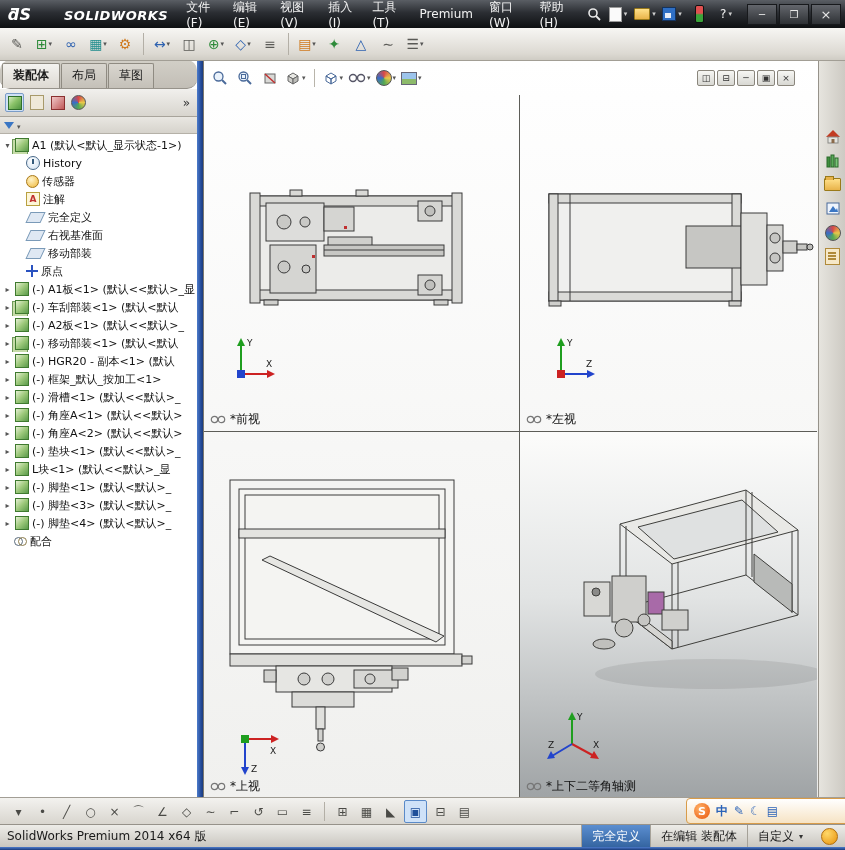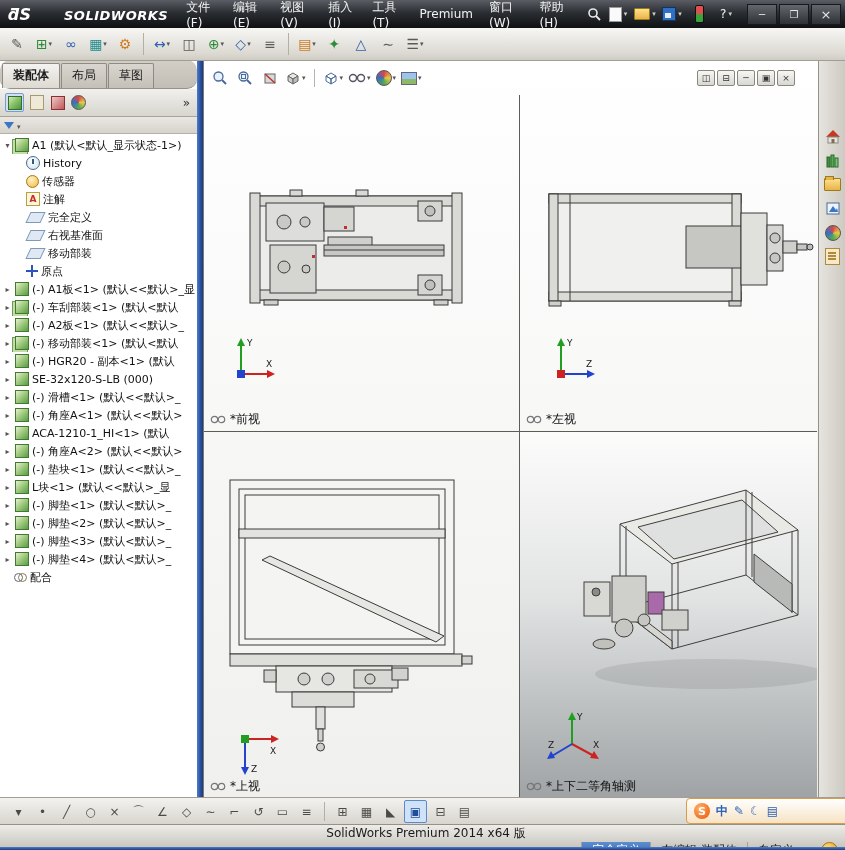--- a/index.html
+++ b/index.html
@@ -131,21 +131,21 @@
   .ime-bar{position:absolute;left:686px;top:798px;width:152px;height:24px;z-index:28;
     background:linear-gradient(#ffffff,#f6e3c4);border:1px solid #d89c4a;border-radius:4px;
     display:flex;align-items:center;gap:6px;padding:0 7px;}
   .ime-logo{width:16px;height:16px;border-radius:50%;color:#fff;font-weight:bold;font-size:11px;
     background:radial-gradient(circle at 35% 32%,#ffb066,#e8540a);display:flex;align-items:center;justify-content:center;}
   .ime-it{font-size:12px;color:#2a62b8;font-weight:bold;}
 
   
   .status-bar{position:absolute;left:0;top:824px;width:845px;height:23px;
     background:linear-gradient(#edece8,#c8c5be);border-top:1px solid #96928a;
-    display:flex;align-items:center;color:#1a1a1a;z-index:26;flex-direction:column;}
+    display:flex;align-items:center;color:#1a1a1a;z-index:26;}
   .status-left{padding-left:7px;font-size:12px;}
   .status-right{margin-left:auto;display:flex;align-items:center;height:100%;}
   .seg{padding:0 10px;height:100%;display:flex;align-items:center;border-left:1px solid #a5a198;font-size:12px;}
   .seg.defined{background:linear-gradient(#5b8ed0,#33639f);color:#fff;text-align:right;}
   .seg.custom::after{content:"▾";font-size:8px;margin-left:5px;color:#333;}
   .help-dot{width:15px;height:15px;border-radius:50%;margin:0 7px 0 8px;border:1px solid #b06f10;
     background:radial-gradient(circle at 35% 30%,#ffd86a,#e8920a);}
   .win-edge{position:absolute;left:0;top:847px;width:845px;height:3px;
     background:linear-gradient(#4d7ccb,#1b3b7c);z-index:31;}
 </style>
@@ -334,61 +334,51 @@
         <span class="tlabel">(-) 移动部装&lt;1&gt; (默认&lt;默认</span>
       </div>
     <div class="trow">
         <span class="arr arr-c"></span>
         <span class="tico ic-part"></span>
         <span class="tlabel">(-) HGR20 - 副本&lt;1&gt; (默认</span>
       </div>
     <div class="trow">
         <span class="arr arr-c"></span>
         <span class="tico ic-part"></span>
-        <span class="tlabel">SE-32x120-S-LB (000)</span>
+        <span class="tlabel">(-) 框架_默认_按加工&lt;1&gt;</span>
       </div>
     <div class="trow">
         <span class="arr arr-c"></span>
         <span class="tico ic-part"></span>
         <span class="tlabel">(-) 滑槽&lt;1&gt; (默认&lt;&lt;默认&gt;_</span>
       </div>
     <div class="trow">
         <span class="arr arr-c"></span>
         <span class="tico ic-part"></span>
         <span class="tlabel">(-) 角座A&lt;1&gt; (默认&lt;&lt;默认&gt;</span>
       </div>
     <div class="trow">
         <span class="arr arr-c"></span>
         <span class="tico ic-part"></span>
-        <span class="tlabel">ACA-1210-1_HI&lt;1&gt; (默认</span>
-      </div>
-    <div class="trow">
-        <span class="arr arr-c"></span>
-        <span class="tico ic-part"></span>
         <span class="tlabel">(-) 角座A&lt;2&gt; (默认&lt;&lt;默认&gt;</span>
       </div>
     <div class="trow">
         <span class="arr arr-c"></span>
         <span class="tico ic-part"></span>
         <span class="tlabel">(-) 垫块&lt;1&gt; (默认&lt;&lt;默认&gt;_</span>
       </div>
     <div class="trow">
         <span class="arr arr-c"></span>
         <span class="tico ic-part"></span>
         <span class="tlabel">L块&lt;1&gt; (默认&lt;&lt;默认&gt;_显</span>
       </div>
     <div class="trow">
         <span class="arr arr-c"></span>
         <span class="tico ic-part"></span>
         <span class="tlabel">(-) 脚垫&lt;1&gt; (默认&lt;默认&gt;_</span>
-      </div>
-    <div class="trow">
-        <span class="arr arr-c"></span>
-        <span class="tico ic-part"></span>
-        <span class="tlabel">(-) 脚垫&lt;2&gt; (默认&lt;默认&gt;_</span>
       </div>
     <div class="trow">
         <span class="arr arr-c"></span>
         <span class="tico ic-part"></span>
         <span class="tlabel">(-) 脚垫&lt;3&gt; (默认&lt;默认&gt;_</span>
       </div>
     <div class="trow">
         <span class="arr arr-c"></span>
         <span class="tico ic-part"></span>
         <span class="tlabel">(-) 脚垫&lt;4&gt; (默认&lt;默认&gt;_</span>

